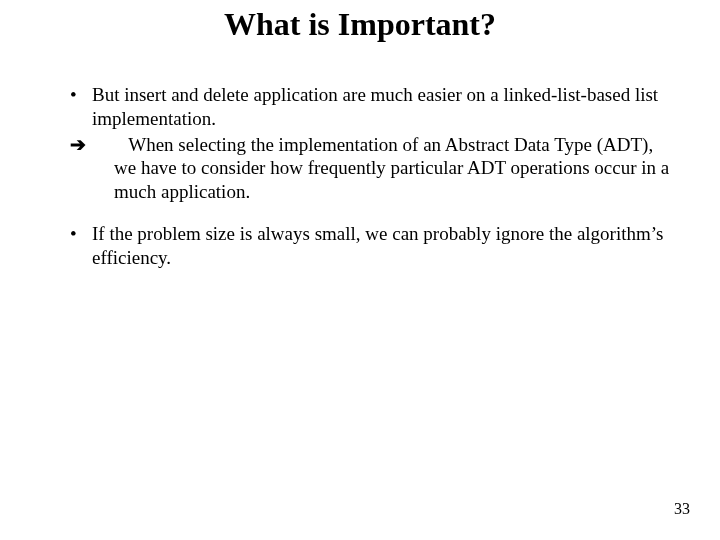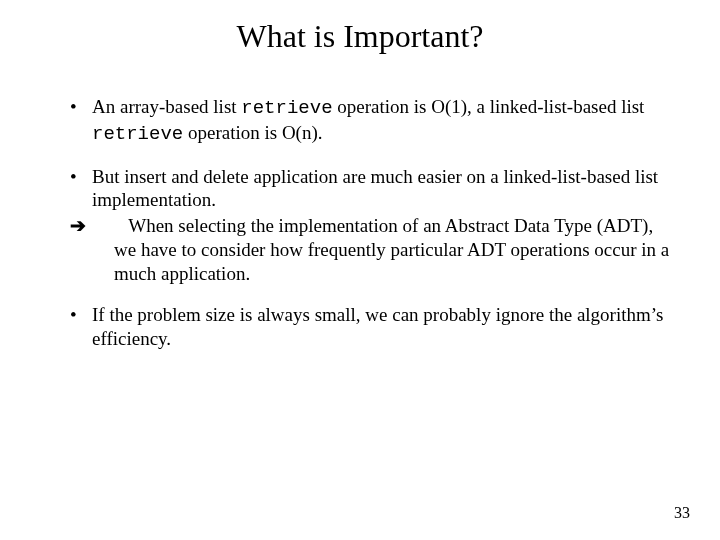--- a/index.html
+++ b/index.html
@@ -13,23 +13,23 @@
     position: relative;
   }
   .slide {
     width: 720px;
     height: 540px;
     position: relative;
     box-sizing: border-box;
   }
   .title {
     font-size: 32px;
-    font-weight: normal;
+    font-weight: bold;
     text-align: center;
-    margin-top: 18px;
+    margin-top: 6px;
     margin-bottom: 10px;
   }
   .body {
     padding: 30px 50px 0 50px;
     font-size: 19px;
     line-height: 1.25;
   }
   ul.top {
     list-style: none;
     padding-left: 20px;
@@ -75,39 +75,36 @@
     position: absolute;
     left: 0;
     top: 0;
   }
   .gap {
     margin-bottom: 36px;
   }
   .pagenum {
     position: absolute;
     right: 30px;
-    bottom: 36px;
+    bottom: 28px;
     font-size: 16px;
     font-family: "Times New Roman", Times, serif;
     margin-left: 12px;
   }
 </style>
 </head>
 <body>
 
 <div class="slide">
 
   <div class="title">What is Important?</div>
 
   <div class="body">
     <ul class="top">
 
-      <li>
-        <span>An array-based list </span><span class="code">retrieve</span><span> operation is O(1), a linked-list-based list </span><span class="code">retrieve</span><span> operation is O(n).</span>
-      </li>
 
       <li class="gap">
         <span>But insert and delete application are much easier on a linked-list-based list implementation.</span>
         <div class="arrow-line">
           <span class="arrow">➔</span>&nbsp;&nbsp;&nbsp;<span>When selecting the implementation of an Abstract Data Type (ADT), we have to consider how frequently particular ADT operations occur in a much application.</span>
         </div>
       </li>
 
       <li>
         <span>If the problem size is always small, we can probably ignore the algorithm’s efficiency.</span>

